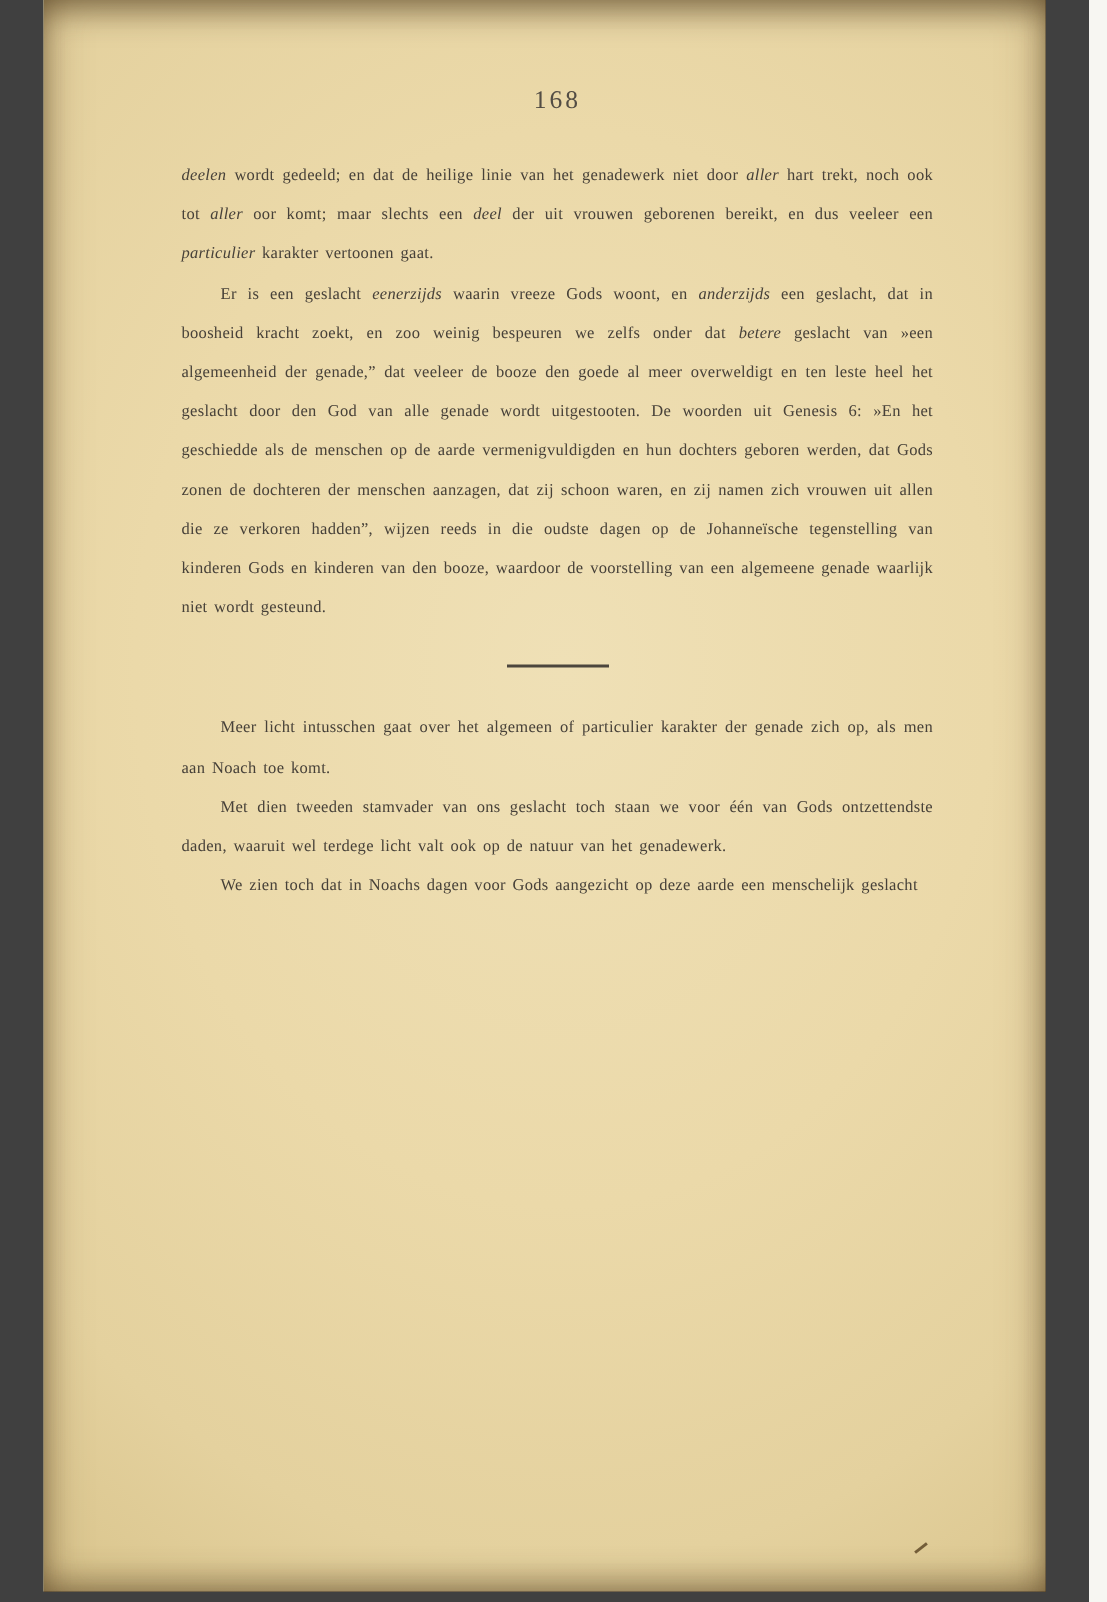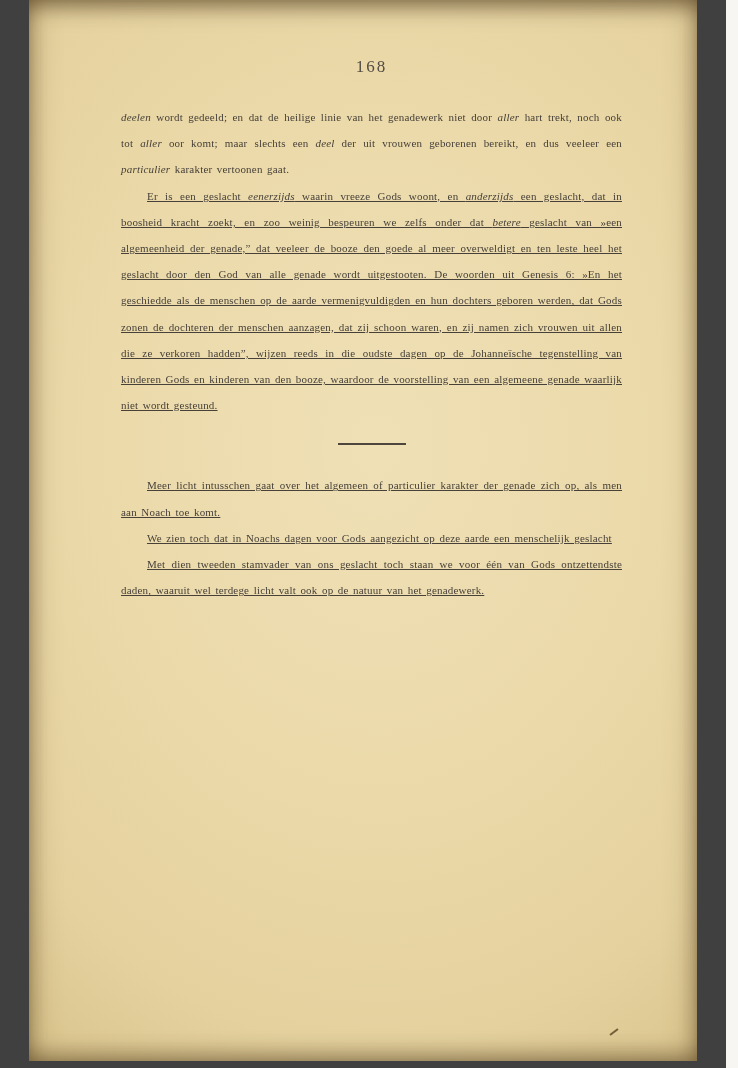--- a/index.html
+++ b/index.html
@@ -45,21 +45,21 @@
   }
   .page-text {
     font-size: 11px;
     line-height: 26.2px;
     text-align: justify;
     color: #474139;
     word-spacing: 1.5px;
     letter-spacing: 0.2px;
   }
   .para { margin: 0; }
-  .para.indent { text-indent: 26px; text-decoration: underline; }
+  .para.indent { text-indent: 26px; }
   .it { font-style: italic; }
   .rule {
     width: 68px;
     height: 2px;
     background: #4c463d;
     margin: 25px auto 27px auto;
   }
   .artifact {
     position: absolute;
     right: 78px;
@@ -75,19 +75,19 @@
 
 <div class="scan">
   <div class="paper">
     <div class="page-inner">
       <div class="page-number">168</div>
       <div class="page-text" id="paragraphs">
           <p class="para"><span class="it">deelen</span><span> wordt gedeeld; en dat de heilige linie van het genadewerk niet door </span><span class="it">aller</span><span> hart trekt, noch ook tot </span><span class="it">aller</span><span> oor komt; maar slechts een </span><span class="it">deel</span><span> der uit vrouwen geborenen bereikt, en dus veeleer een </span><span class="it">particulier</span><span> karakter vertoonen gaat.</span></p>
           <p class="para indent"><span>Er is een geslacht </span><span class="it">eenerzijds</span><span> waarin vreeze Gods woont, en </span><span class="it">anderzijds</span><span> een geslacht, dat in boosheid kracht zoekt, en zoo weinig bespeuren we zelfs onder dat </span><span class="it">betere</span><span> geslacht van »een algemeenheid der genade,” dat veeleer de booze den goede al meer overweldigt en ten leste heel het geslacht door den God van alle genade wordt uitgestooten. De woorden uit Genesis 6: »En het geschiedde als de menschen op de aarde vermenigvuldigden en hun dochters geboren werden, dat Gods zonen de dochteren der menschen aanzagen, dat zij schoon waren, en zij namen zich vrouwen uit allen die ze verkoren hadden”, wijzen reeds in die oudste dagen op de Johanneïsche tegenstelling van kinderen Gods en kinderen van den booze, waardoor de voorstelling van een algemeene genade waarlijk niet wordt gesteund.</span></p>
           <div class="rule"></div>
           <p class="para indent"><span>Meer licht intusschen gaat over het algemeen of particulier karakter der genade zich op, als men aan Noach toe komt.</span></p>
+          <p class="para indent"><span>Met dien tweeden stamvader van ons geslacht toch staan we voor één van Gods ontzettendste daden, waaruit wel terdege licht valt ook op de natuur van het genadewerk.</span></p>
           <p class="para indent"><span>We zien toch dat in Noachs dagen voor Gods aangezicht op deze aarde een menschelijk geslacht</span></p>
-          <p class="para indent"><span>Met dien tweeden stamvader van ons geslacht toch staan we voor één van Gods ontzettendste daden, waaruit wel terdege licht valt ook op de natuur van het genadewerk.</span></p>
         </div>
     </div>
     <div class="artifact"></div>
   </div>
 </div>
 
 </body></html>

